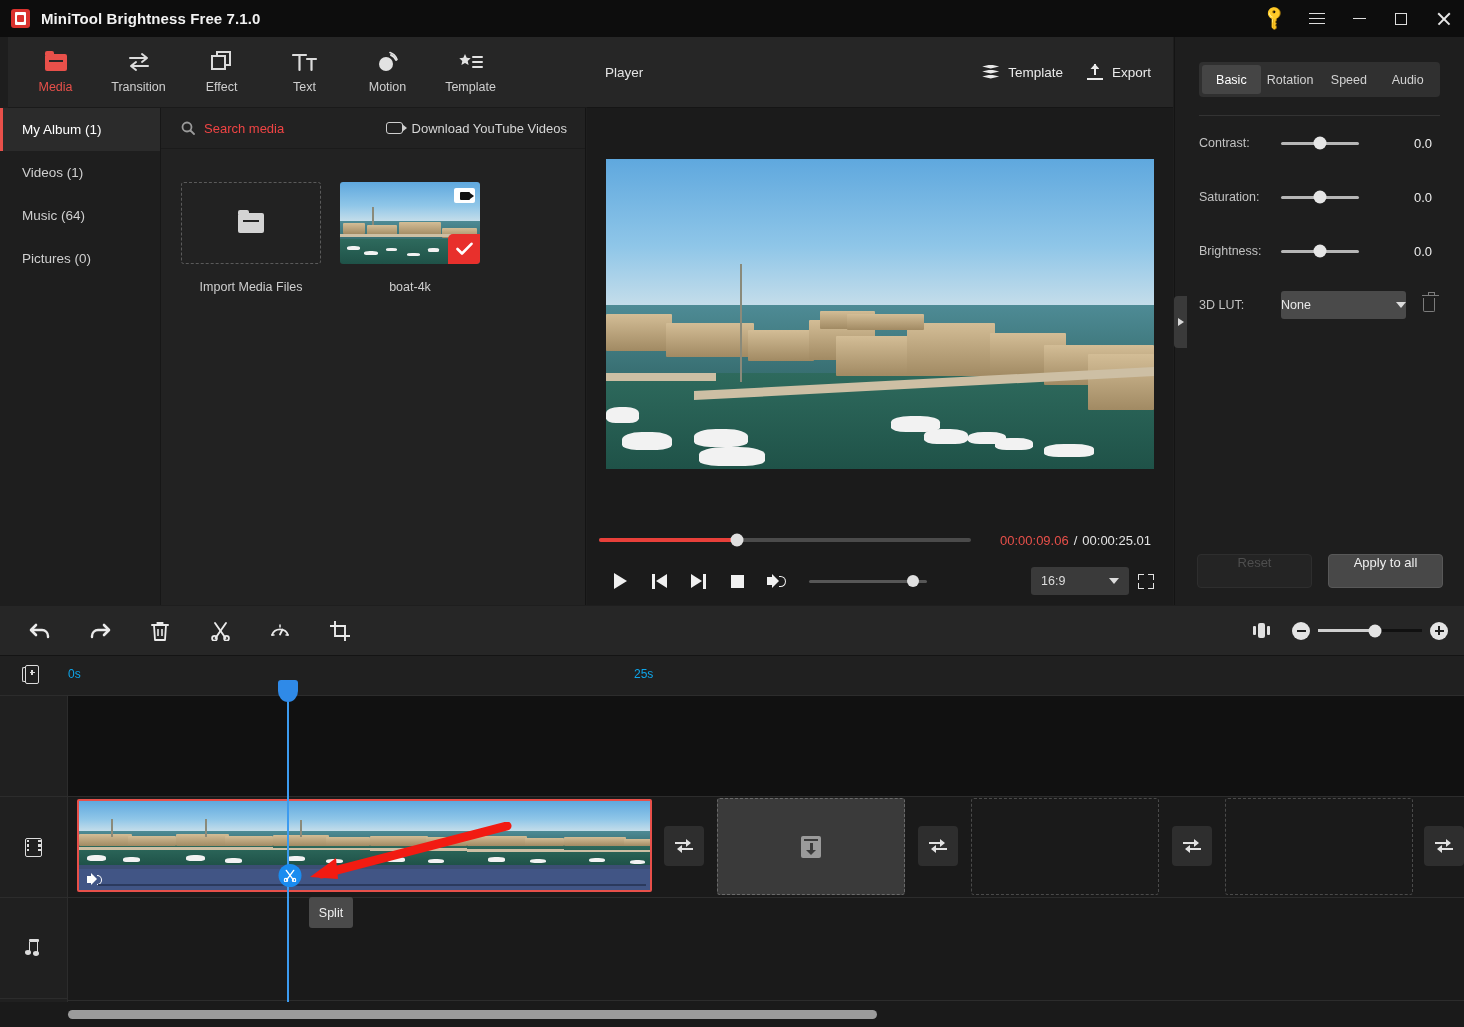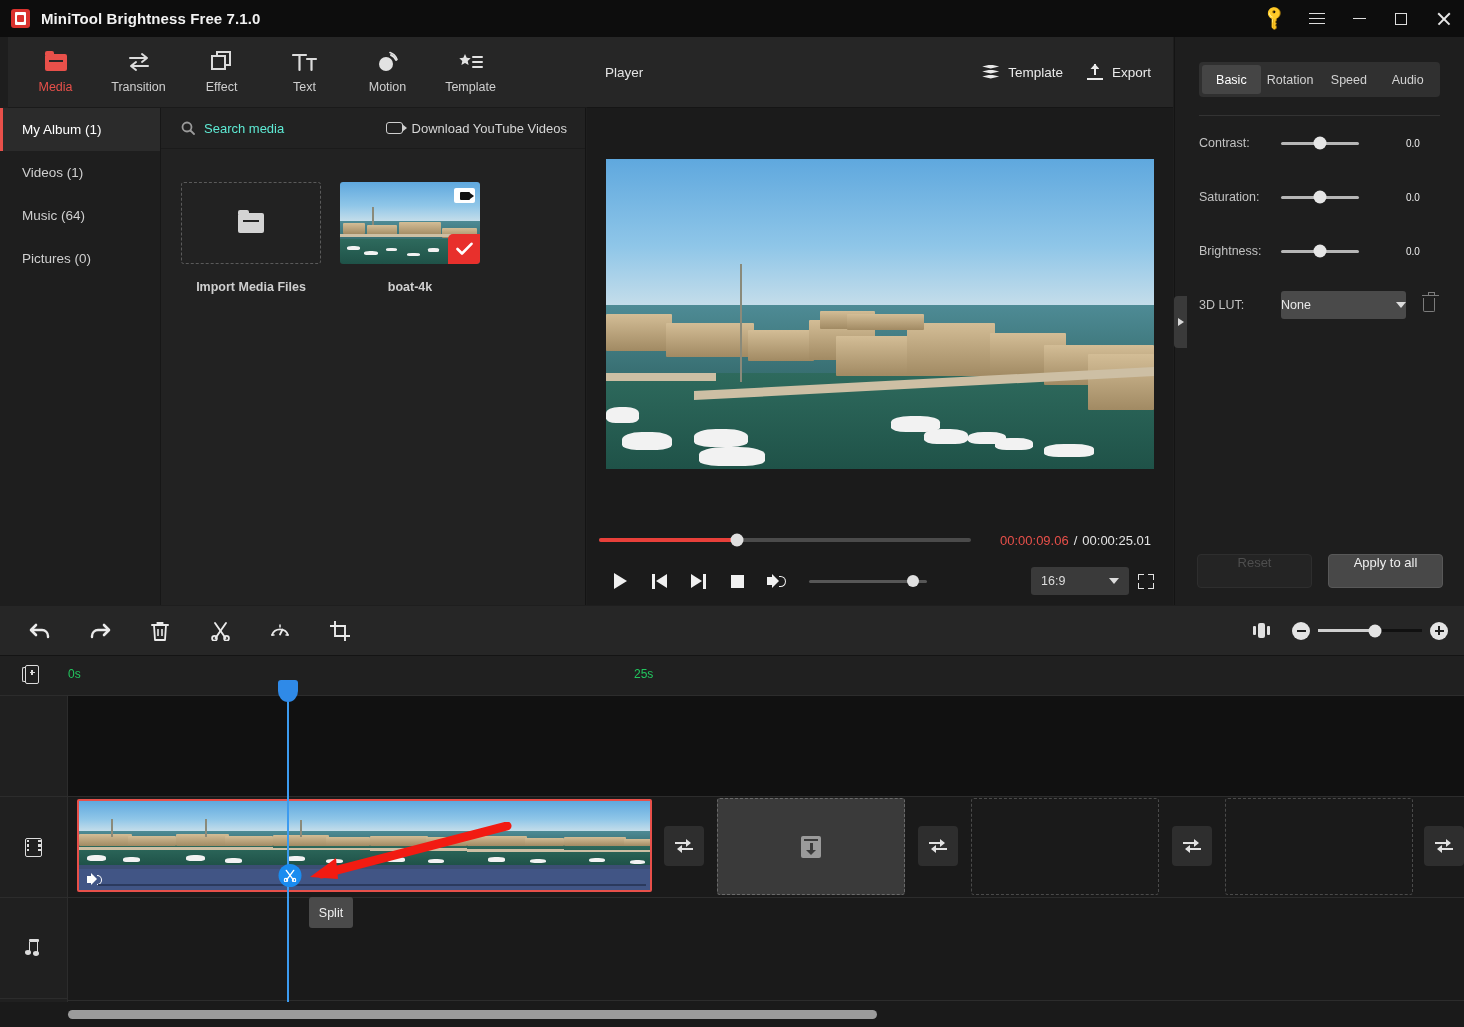--- a/index.html
+++ b/index.html
@@ -78,32 +78,32 @@
 
   
   .media-panel {
     position: absolute; left: 161px; top: 108px; width: 425px; height: 497px;
     background: #222; border-right: 1px solid #141414;
   }
   .media-top {
     height: 41px; display: flex; align-items: center; border-bottom: 1px solid #1b1b1b;
   }
   .search-box { display: flex; align-items: center; gap: 9px; margin-left: 20px; cursor: text; }
-  .search-box .sph { font-size: 13px; color: #5eead4; }
+  .search-box .sph { font-size: 13px; color: #ef4444; }
   .yt-link { margin-left: auto; margin-right: 18px; display: flex; align-items: center; gap: 9px; cursor: default; }
   .yt-link span { font-size: 13px; color: #d5d5d5; }
   .yt-ic {
     width: 17px; height: 12px; border: 1.5px solid #cfcfcf; border-radius: 3px; position: relative;
   }
   .yt-ic::after {
     content:""; position:absolute; right:-5px; top:1px; width:0; height:0;
     border-left:5px solid #cfcfcf; border-top:4px solid transparent; border-bottom:4px solid transparent;
   }
   .media-grid { display: flex; gap: 19px; padding: 33px 0 0 20px; }
-  .m-cell { width: 140px; font-weight: bold; }
+  .m-cell { width: 140px; }
   .import-box {
     width: 140px; height: 82px; border: 1.6px dashed #5a5a5a; border-radius: 3px;
     display: flex; align-items: center; justify-content: center; cursor: default;
   }
   .folder-ic { width: 26px; height: 20px; background: #d3d3d3; border-radius: 2px; position: relative; }
   .folder-ic::before { content:""; position:absolute; left:0; top:-3.5px; width:11px; height:4px; background:#d3d3d3; border-radius:2px 2px 0 0; }
   .folder-ic::after { content:""; position:absolute; left:5px; top:7px; width:16px; height:2px; background:#222; }
   .m-label { text-align: center; font-size: 12.5px; color: #cfcfcf; margin-top: 16px; }
   .thumb-box {
     width: 140px; height: 82px; border-radius: 3px; position: relative;
@@ -229,21 +229,21 @@
   .ptab {
     flex:1; height:29px; display:flex;align-items:center;justify-content:center;
     font-size:12.5px; color:#d2d2d2; border-radius:3px; cursor:default;
   }
   .ptab.active { background:#454545; color:#fff; }
   .prop-div { margin: 18px 24px 0 24px; height:1px; background:#333; }
   .prow { display:flex; align-items:center; height: 54px; padding: 0 24px; }
   .prow .plbl { width: 82px; font-size:12.5px; color:#c2c2c2; }
   .slider { position:relative; width:78px; height:3px; background:#b6b6b6; border-radius:2px; cursor:default; }
   .sl-knob{position:absolute;top:50%;width:13px;height:13px;background:#e6e6e6;border-radius:50%;transform:translate(-50%,-50%);}
-  .pval { margin-left:auto; font-size:10px; color:#ededed; width: 34px; text-align:left;}
+  .pval { margin-left:auto; font-size:13px; color:#ededed; width: 34px; text-align:center;}
   .lut-sel {
     width:125px;height:28px;background:#4a4a4a;border-radius:3px;display:flex;align-items:center;
     justify-content:center;gap:22px;font-size:12.5px;color:#e9e9e9;cursor:default;
   }
   .trash-btn{margin-left:auto;width:22px;height:22px;display:flex;align-items:center;justify-content:center;cursor:default;}
   .trash-i{position:relative;width:12px;height:14px;border:1.4px solid #7c7c7c;border-top:none;border-radius:0 0 2px 2px;}
   .trash-i::before{content:"";position:absolute;left:-2.5px;top:-3.5px;width:17px;height:1.4px;background:#7c7c7c;}
   .trash-i::after{content:"";position:absolute;left:3.5px;top:-6px;width:5px;height:2.5px;border:1.4px solid #7c7c7c;border-bottom:none;}
   .prop-foot { position:absolute; left:0; bottom:0; width:290px; height:68px; display:flex; align-items:center; gap:16px; padding: 0 22px;}
   .pfbtn {
@@ -282,21 +282,21 @@
   .ruler {
     position:absolute; left:0; top:656px; width:1464px; height:40px; background:#202020;
     border-bottom:1px solid #2c2c2c;
   }
   .add-track-btn{position:absolute;left:22px;top:9px;width:22px;height:22px;cursor:default;}
   .atb-i{position:relative;width:17px;height:20px;}
   .atb-i .sheet{position:absolute;left:3px;top:0;width:14px;height:19px;border:1.6px solid #dcdcdc;border-radius:2px;}
   .atb-i .back{position:absolute;left:0;top:2px;width:4px;height:15px;border:1.6px solid #dcdcdc;border-right:none;border-radius:2px 0 0 2px;}
   .atb-i .ph{position:absolute;left:7.5px;top:6.5px;width:5px;height:1.8px;background:#dcdcdc;}
   .atb-i .pv{position:absolute;left:9.1px;top:4.8px;width:1.8px;height:5px;background:#dcdcdc;}
-  .rul-lbl{position:absolute;top:11px;font-size:12px;color:#22c55e;}
+  .rul-lbl{position:absolute;top:11px;font-size:12px;color:#0ea5e9;}
 
   
   .tracks { position:absolute; left:0; top:696px; width:1464px; height:306px; background:#1a1a1a; }
   .thead-col { position:absolute; left:0; top:0; width:68px; height:306px; background:#202020; border-right:1px solid #2c2c2c;}
   .thead { height:101px; display:flex;align-items:center;justify-content:center;border-bottom:1px solid #2c2c2c; }
   .film-i{position:relative;width:17px;height:19px;border:1.6px solid #dcdcdc;border-radius:2px;}
   .film-i::before,.film-i::after{content:"";position:absolute;top:1.5px;width:2.5px;height:13px;
     background:repeating-linear-gradient(#dcdcdc 0 2.5px,transparent 2.5px 4.4px);}
   .film-i::before{left:0.5px;} .film-i::after{right:0.5px;}
   .music-i{position:relative;width:18px;height:18px;}

